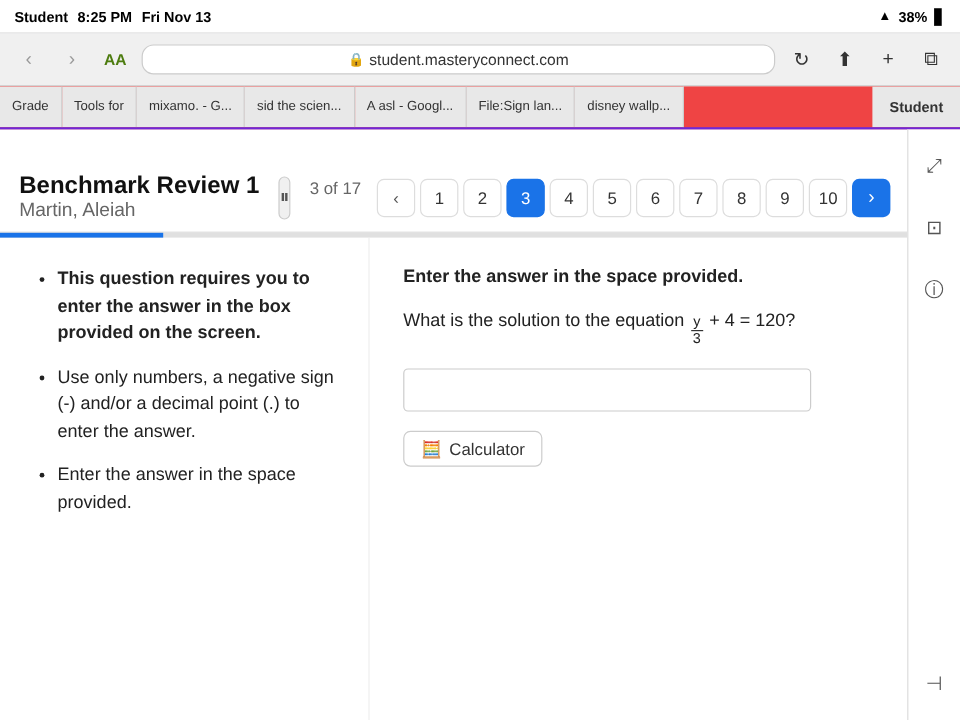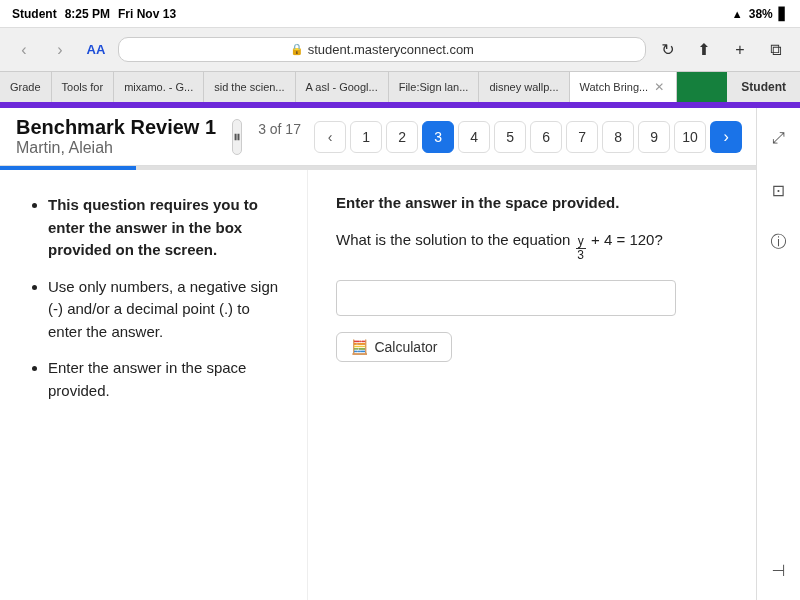--- a/index.html
+++ b/index.html
@@ -33,21 +33,21 @@
     }
     .nav-btn {
       width: 28px; height: 28px;
       background: none; border: none;
       font-size: 16px; color: #999;
       cursor: pointer; display: flex; align-items: center; justify-content: center;
     }
     .reader-btn {
       width: 28px; height: 28px;
       background: none; border: none;
-      font-size: 13px; font-weight: 600; color: #1d4ed8;
+      font-size: 13px; font-weight: 600; color: #4d7c0f;
       cursor: pointer;
     }
     .url-bar {
       flex: 1;
       background: #fff;
       border: 1px solid #ccc;
       border-radius: 10px;
       padding: 4px 10px;
       font-size: 13px;
       text-align: center;
@@ -60,25 +60,25 @@
     .lock-icon { color: #666; font-size: 11px; }
     .reload-btn, .share-btn, .add-btn, .tabs-btn {
       width: 28px; height: 28px;
       background: none; border: none;
       font-size: 16px; color: #333;
       cursor: pointer; display: flex; align-items: center; justify-content: center;
     }
 
     
     .browser-tabs {
-      background: #15803d;
+      background: #ef4444;
       display: flex;
       align-items: center;
       height: 36px;
-      border-bottom: 6px solid #6d28d9;
+      border-bottom: 2px solid #6d28d9;
       overflow: hidden;
     }
     .browser-tab {
       padding: 0 10px;
       height: 100%;
       display: flex;
       align-items: center;
       font-size: 11px;
       color: #333;
       border-right: 1px solid #ccc;
@@ -114,20 +114,21 @@
       height: calc(600px - 28px - 44px - 36px);
       background: #fff;
     }
 
     
     .main-area {
       flex: 1;
       display: flex;
       flex-direction: column;
       overflow: hidden;
+      margin-top: 28px;
     }
 
     
     .quiz-header {
       display: flex;
       align-items: center;
       padding: 8px 16px;
       border-bottom: 1px solid #ddd;
       background: #fff;
       gap: 16px;
@@ -363,24 +364,20 @@
     <span>sid the scien...</span>
   </div>
   <div class="browser-tab">
     <span>A asl - Googl...</span>
   </div>
   <div class="browser-tab">
     <span>File:Sign lan...</span>
   </div>
   <div class="browser-tab">
     <span>disney wallp...</span>
-  </div>
-  <div class="browser-tab active-tab">
-    <span>Watch Bring...</span>
-    <span class="tab-close">✕</span>
   </div>
   <div class="student-tab">Student</div>
 </div>
 
 <div class="app-content">
   <div class="main-area">
 
     <div class="quiz-header">
       <div class="quiz-title-block">
         <div class="quiz-title">Benchmark Review 1</div>

